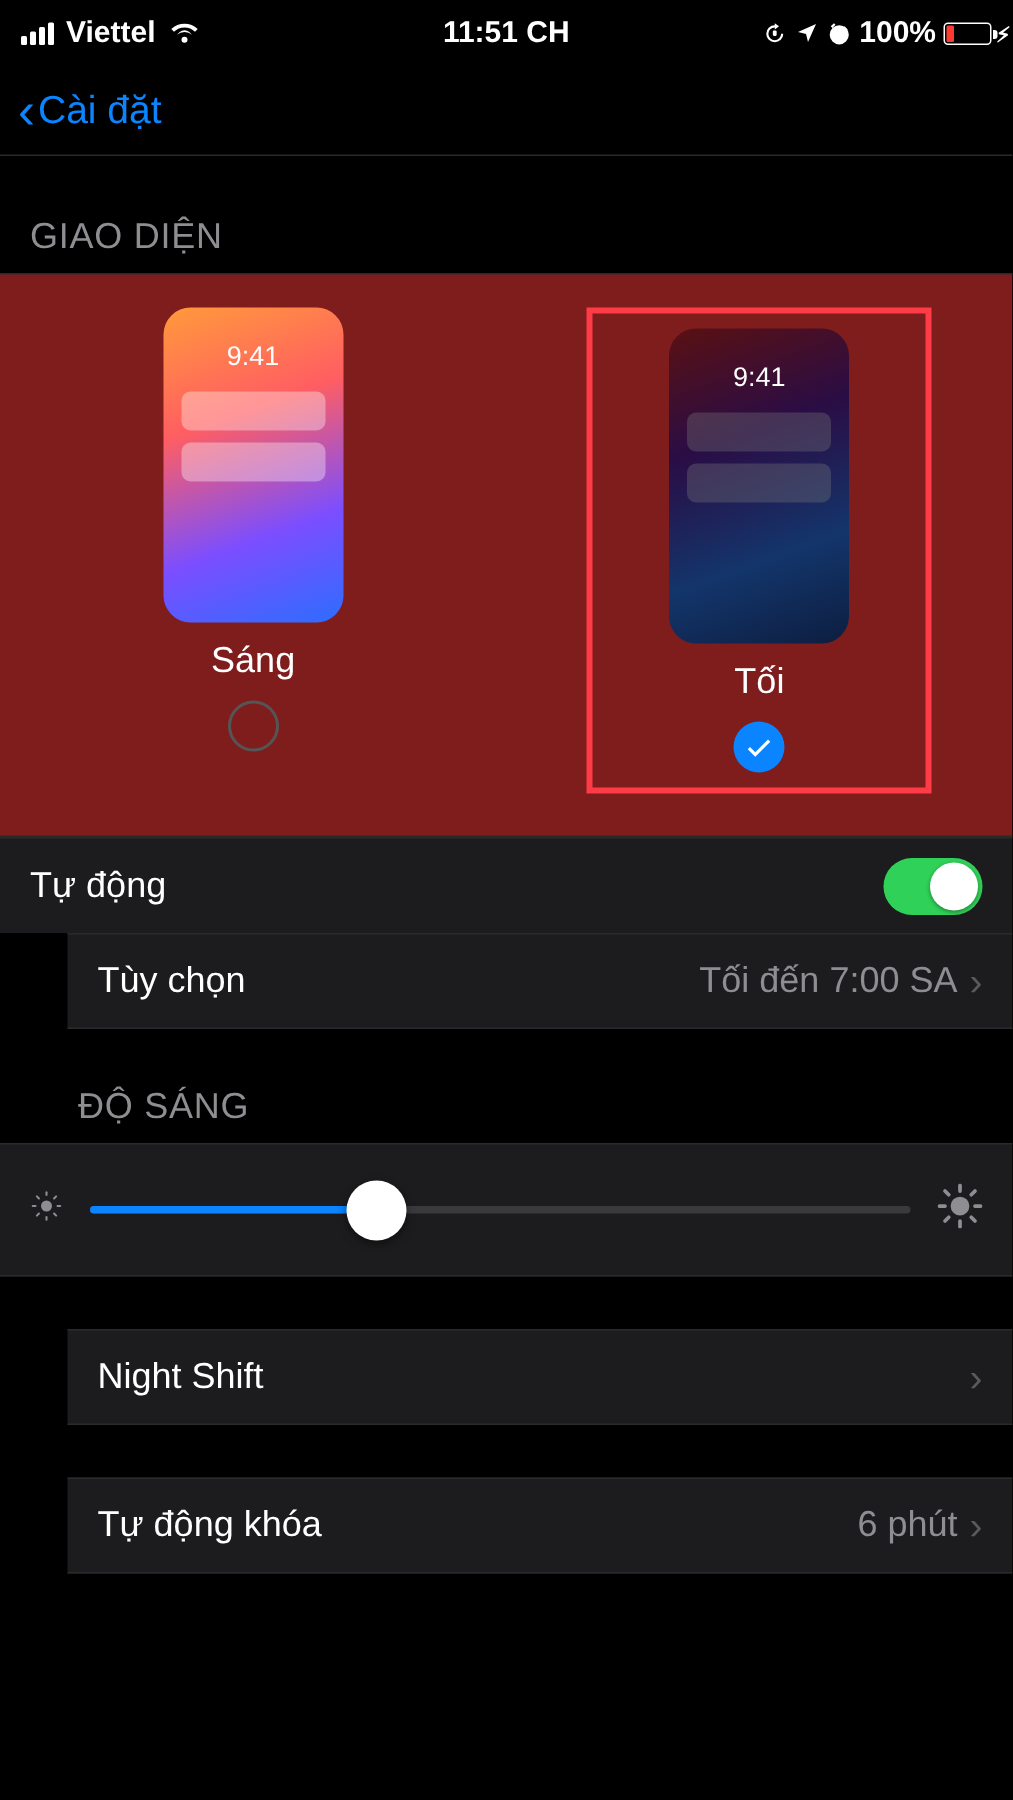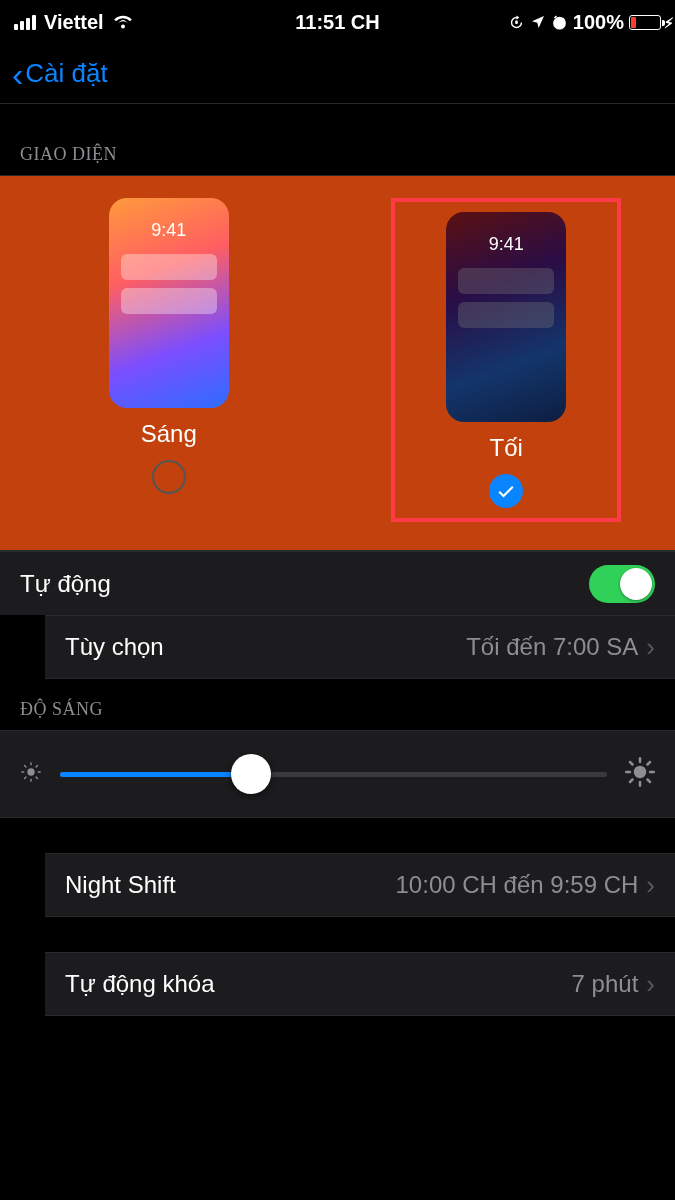--- a/index.html
+++ b/index.html
@@ -35,26 +35,26 @@
   
   .nav {
     height: 60px; display:flex; align-items:center; padding: 0 12px;
     border-bottom: 0.5px solid #2a2a2a;
   }
   .back { display:flex; align-items:center; color:#0a84ff; font-size:26px; }
   .back-chevron { font-size:34px; line-height:1; margin-right:2px;}
   .nav-title { flex:1; text-align:center; font-size:26px; font-weight:600; margin-left:-90px; }
   
   .section-header {
-    padding: 40px 20px 10px; color:#8d8d92; font-size:18px; letter-spacing:0.5px;font-family:Liberation Serif, serif;
-  }
-  .section-header.tight { padding-top: 20px; }
+    padding: 40px 20px 10px; color:#8d8d92; font-size:24px; letter-spacing:0.5px;
+  }
+  .section-header.tight { padding-top: 38px; margin-left: 32px; }
 
   .appearance {
-    background:#c2410c; padding: 22px 0 28px;
+    background:#7f1d1d; padding: 22px 0 28px;
     display:flex; justify-content:space-around;
     border-top:0.5px solid #2a2a2c; border-bottom:0.5px solid #2a2a2c;
   }
   .appearance-opt { display:flex; flex-direction:column; align-items:center; gap:12px; width:230px;}
   .phone-preview {
     width: 120px; height: 210px; border-radius: 18px; position:relative; overflow:hidden;
   }
   .pp-light { background: linear-gradient(160deg,#ff9a3c 0%,#ff5e62 35%,#7b4eff 70%,#2e6dff 100%); }
   .pp-dark  { background: linear-gradient(160deg,#5a1012 0%,#2a0d45 35%,#13356b 70%,#0d1e40 100%); }
   .pp-time { position:absolute; top:22px; left:0; right:0; text-align:center; color:#fff; font-size:18px; font-weight:500;}
@@ -232,26 +232,25 @@
         </g>
       </svg>
   </span>
 </div>
 
 <div class="spacer-sm"></div>
 
 <div class="row last" style="border-top:0.5px solid #2a2a2c;">
   <span class="label">Night Shift</span>
   <span class="detail">
-    <span>10:00 CH đến 9:59 CH</span>
     <span class="chev">›</span>
   </span>
 </div>
 
 <div class="spacer-sm"></div>
 
 <div class="row last" style="border-top:0.5px solid #2a2a2c;">
   <span class="label">Tự động khóa</span>
   <span class="detail">
-    <span>7 phút</span>
+    <span>6 phút</span>
     <span class="chev">›</span>
   </span>
 </div>
 
 </body></html>

